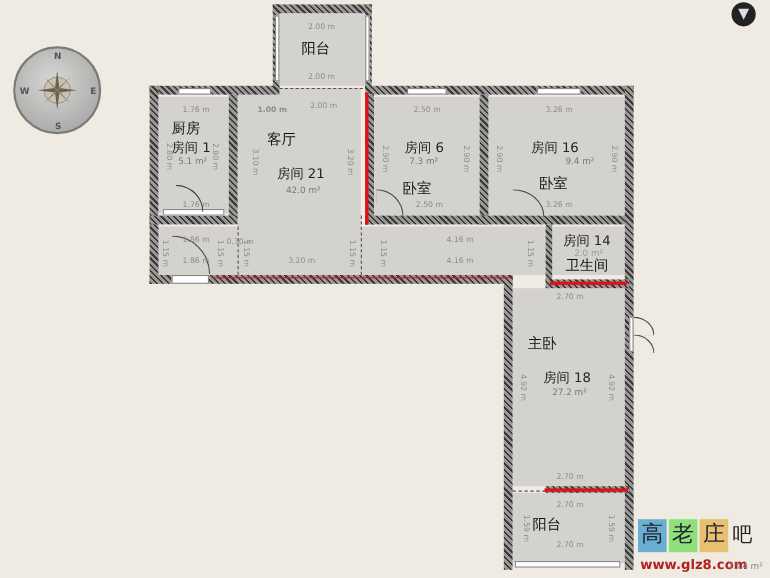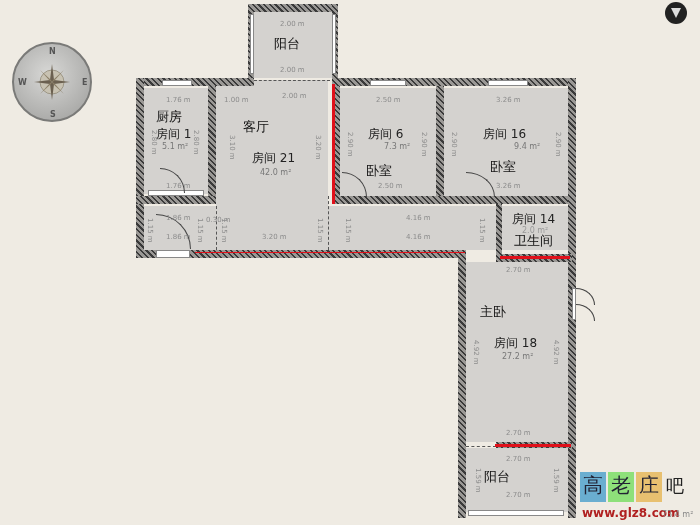--- a/index.html
+++ b/index.html
@@ -108,30 +108,30 @@
 <span class="dim" style="left:282px;top:92px;">2.00 m</span>
 
 <span class="dim" style="left:166px;top:96px;">1.76 m</span>
 <span class="cn" style="left:156px;top:108px;">厨房</span>
 <span class="rname" style="left:156px;top:126px;">房间 1</span>
 <span class="rarea" style="left:162px;top:142px;">5.1 m²</span>
 <span class="dimv" style="left:158px;top:130px;">2.80 m</span>
 <span class="dimv" style="left:200px;top:130px;">2.80 m</span>
 <span class="dim" style="left:166px;top:182px;">1.76 m</span>
 
-<span class="dim" style="left:224px;top:96px;">1.00 m</span>
+<span class="dim" style="left:234px;top:96px;font-weight:bold;">1.00 m</span>
 <span class="cn" style="left:243px;top:118px;">客厅</span>
 <span class="rname" style="left:252px;top:150px;">房间 21</span>
 <span class="rarea" style="left:260px;top:168px;">42.0 m²</span>
 <span class="dimv" style="left:236px;top:135px;">3.10 m</span>
 <span class="dimv" style="left:322px;top:135px;">3.20 m</span>
 
 <span class="dim" style="left:376px;top:96px;">2.50 m</span>
 <span class="rname" style="left:368px;top:126px;">房间 6</span>
-<span class="rarea" style="left:384px;top:142px;text-align:center;">7.3 m²</span>
+<span class="rarea" style="left:372px;top:142px;text-align:center;">7.3 m²</span>
 <span class="cn" style="left:366px;top:162px;">卧室</span>
 <span class="dimv" style="left:354px;top:132px;">2.90 m</span>
 <span class="dimv" style="left:428px;top:132px;">2.90 m</span>
 <span class="dim" style="left:378px;top:182px;">2.50 m</span>
 
 <span class="dim" style="left:496px;top:96px;">3.26 m</span>
 <span class="rname" style="left:483px;top:126px;">房间 16</span>
 <span class="rarea" style="left:514px;top:142px;">9.4 m²</span>
 <span class="cn" style="left:490px;top:158px;">卧室</span>
 <span class="dimv" style="left:458px;top:132px;">2.90 m</span>

